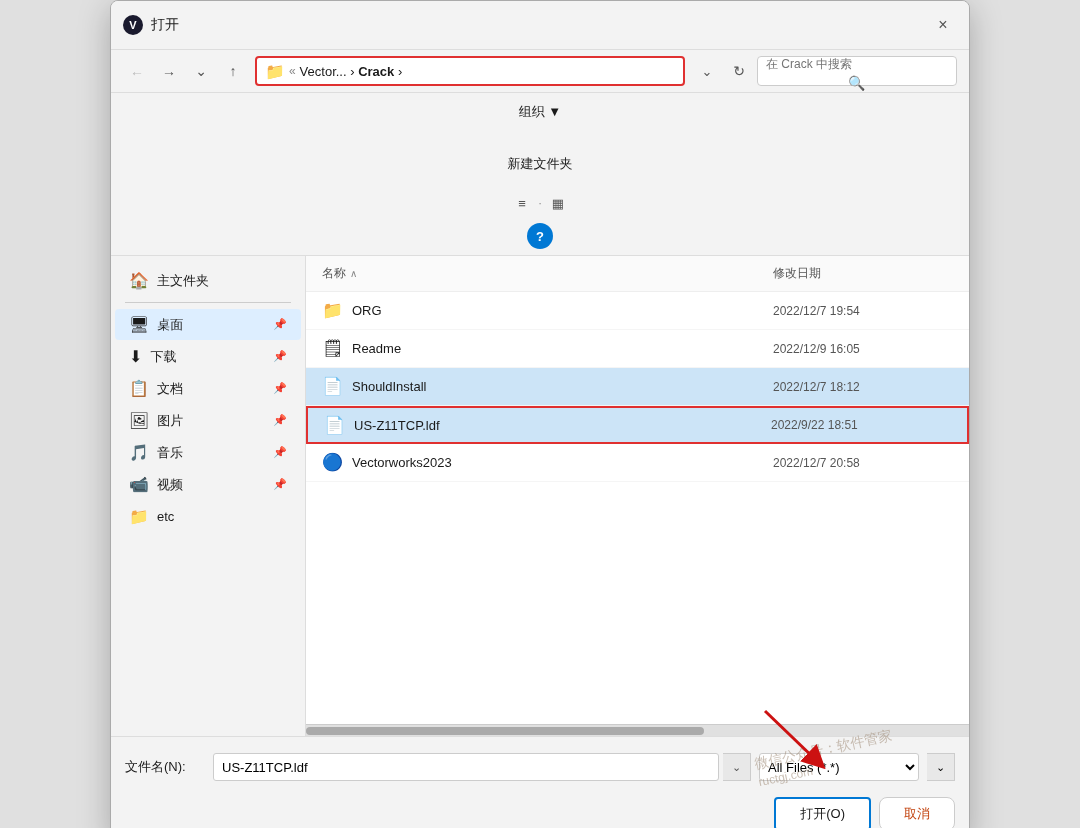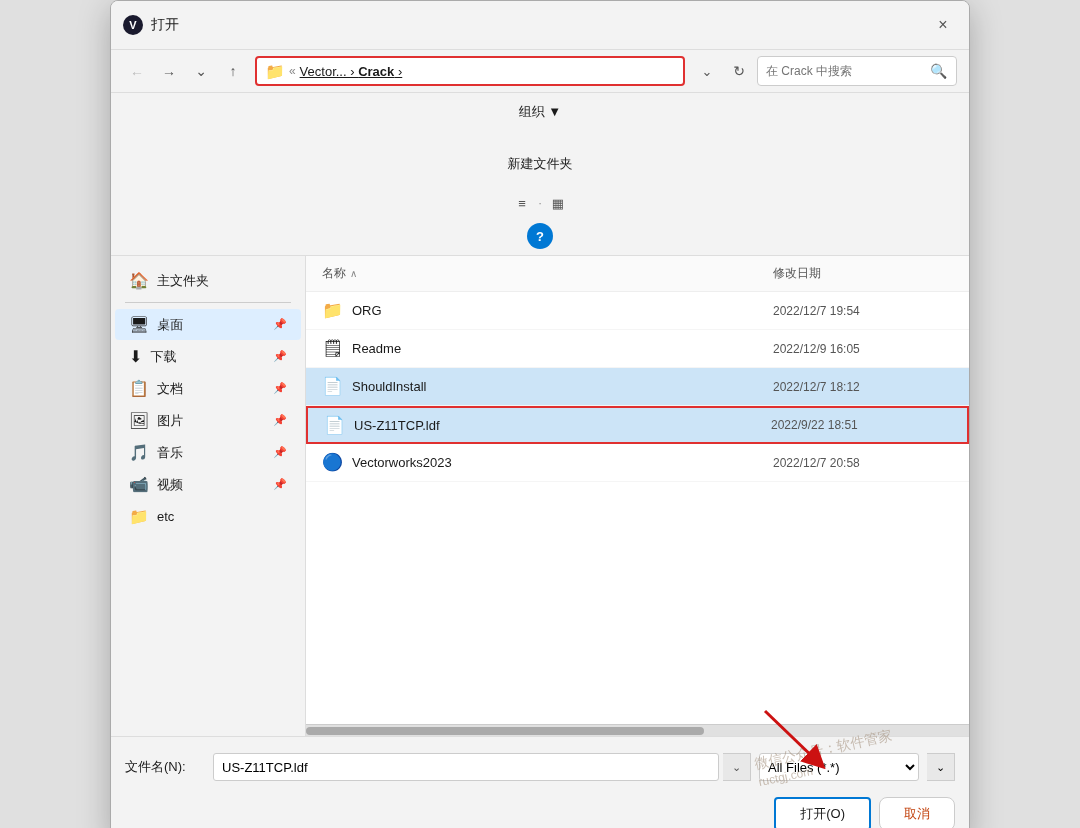--- a/index.html
+++ b/index.html
@@ -81,41 +81,42 @@
       background: white;
       padding: 0 8px;
       gap: 4px;
       margin: 0 4px;
     }
     .breadcrumb-folder-icon {
       color: #f0a020;
       font-size: 16px;
     }
     .breadcrumb-sep { color: #888; font-size: 12px; }
-    .breadcrumb-text { font-size: 13px; color: #1a1a1a; text-decoration: underline; }
+    .breadcrumb-text { font-size: 13px; color: #1a1a1a; }
     .dropdown-btn {
       width: 28px; height: 28px;
       display: flex; align-items: center; justify-content: center;
       cursor: pointer; border-radius: 3px; font-size: 13px; color: #555;
     }
     .refresh-btn {
       width: 28px; height: 28px;
       display: flex; align-items: center; justify-content: center;
       cursor: pointer; border-radius: 3px; font-size: 14px; color: #555;
     }
     .search-box {
       display: flex;
       align-items: center;
       height: 30px;
       border: 1px solid #ccc;
       border-radius: 4px;
       background: white;
       padding: 0 8px;
       gap: 4px;
       width: 200px;
+      flex-direction: column;
     }
     .search-input {
       border: none; outline: none; font-size: 12px; color: #555; width: 100%;
       background: transparent;
     }
     .search-icon { color: #555; font-size: 14px; }
 
     
     .toolbar2 {
       display: flex;

